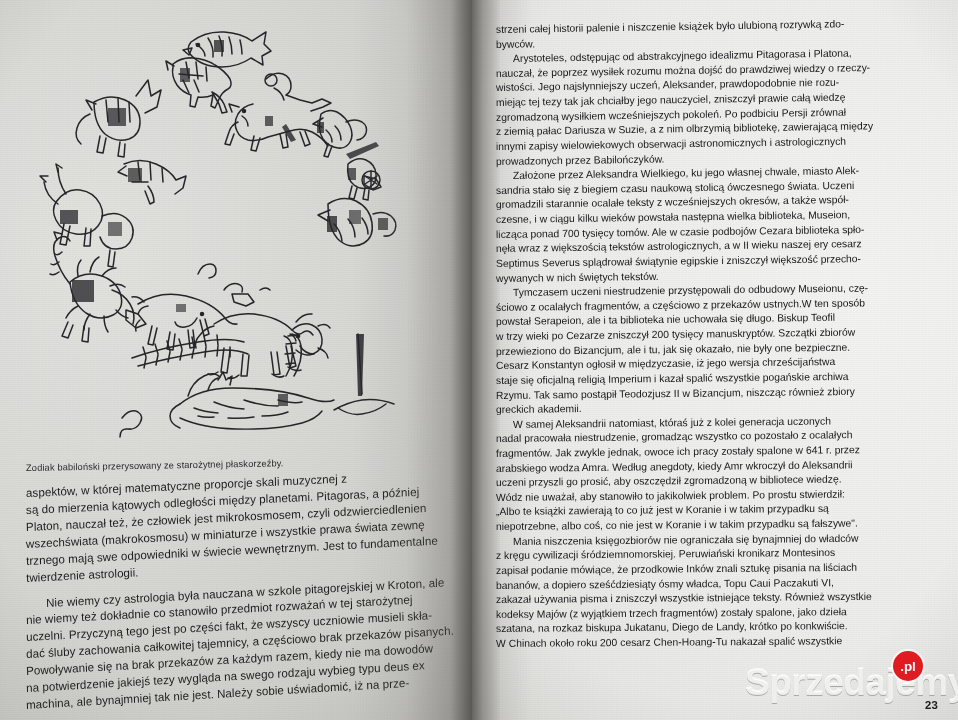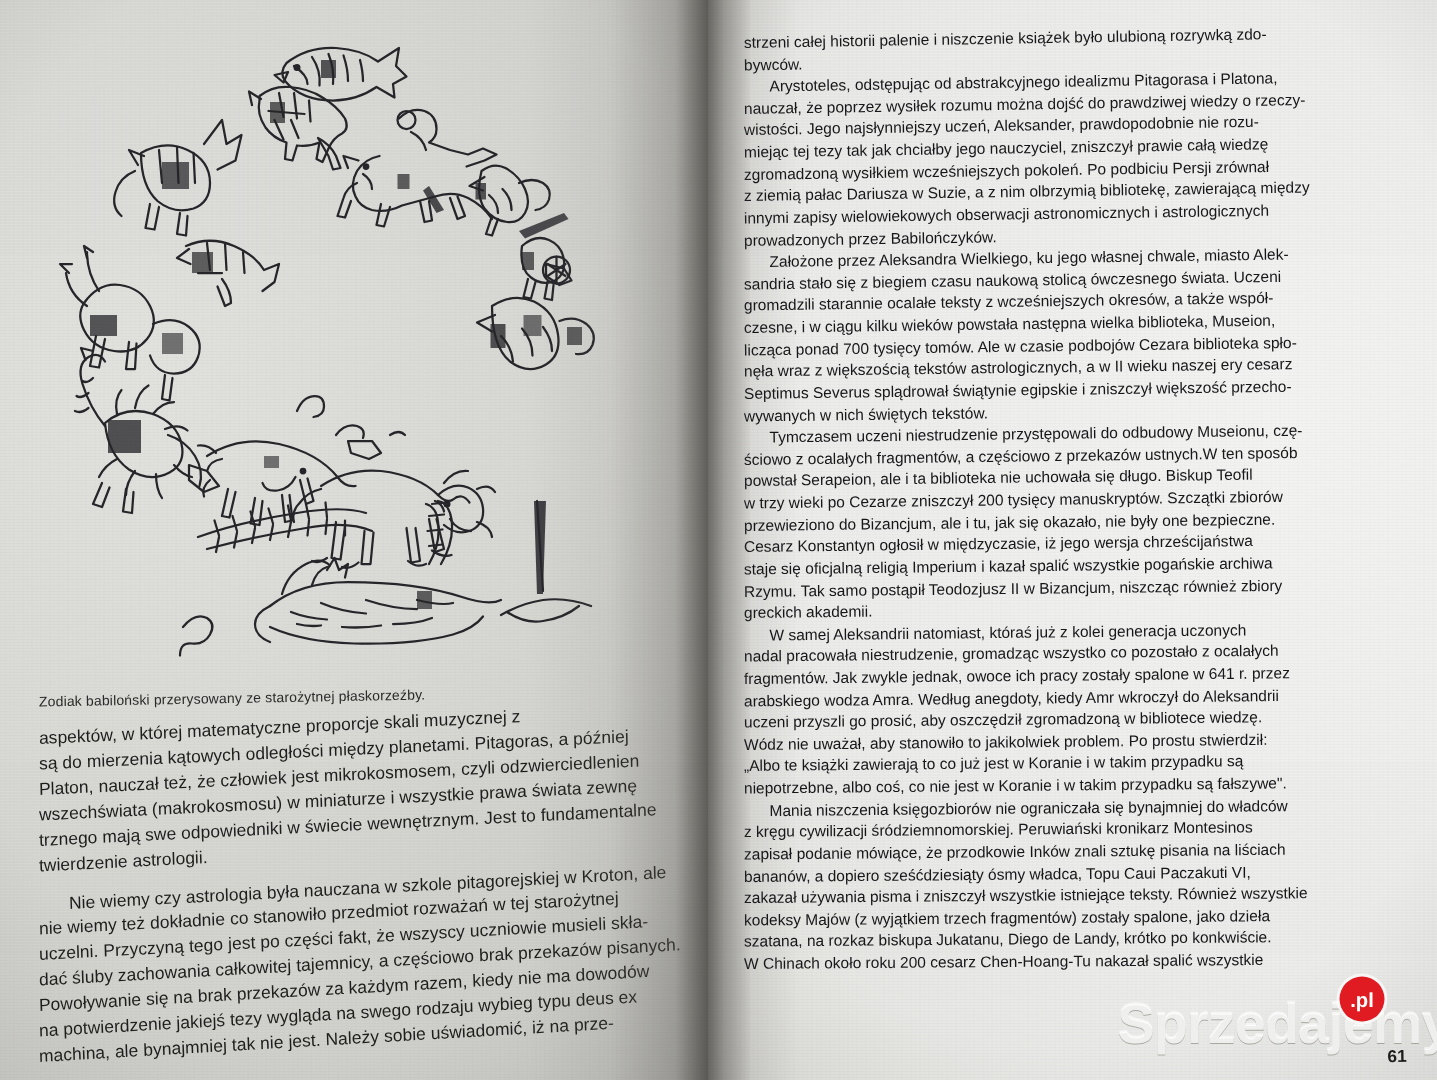--- a/index.html
+++ b/index.html
@@ -392,21 +392,21 @@
       <div class="ln ind" style="top: 511.7px; transform: rotate(-0.53deg);">Mania niszczenia księgozbiorów nie ograniczała się bynajmniej do władców</div>
       <div class="ln" style="top: 526.32px; transform: rotate(-0.518deg);">z kręgu cywilizacji śródziemnomorskiej. Peruwiański kronikarz Montesinos</div>
       <div class="ln" style="top: 540.94px; transform: rotate(-0.506deg);">zapisał podanie mówiące, że przodkowie Inków znali sztukę pisania na liściach</div>
       <div class="ln" style="top: 555.56px; transform: rotate(-0.494deg);">bananów, a dopiero sześćdziesiąty ósmy władca, Topu Caui Paczakuti VI,</div>
       <div class="ln" style="top: 570.18px; transform: rotate(-0.482deg);">zakazał używania pisma i zniszczył wszystkie istniejące teksty. Również wszystkie</div>
       <div class="ln" style="top: 584.8px; transform: rotate(-0.47deg);">kodeksy Majów (z wyjątkiem trzech fragmentów) zostały spalone, jako dzieła</div>
       <div class="ln" style="top: 599.42px; transform: rotate(-0.458deg);">szatana, na rozkaz biskupa Jukatanu, Diego de Landy, krótko po konkwiście.</div>
       <div class="ln" style="top: 614.04px; transform: rotate(-0.446deg);">W Chinach około roku 200 cesarz Chen-Hoang-Tu nakazał spalić wszystkie</div>
     </div>
 
-  <div id="pagenum">61</div>
+  <div id="pagenum">23</div>
 
   <div id="gutter"></div>
 
   <div id="watermark">
     <div id="wm-text">Sprzedajemy</div>
     <div id="wm-badge">.pl</div>
   </div>
 
 </div>
 

